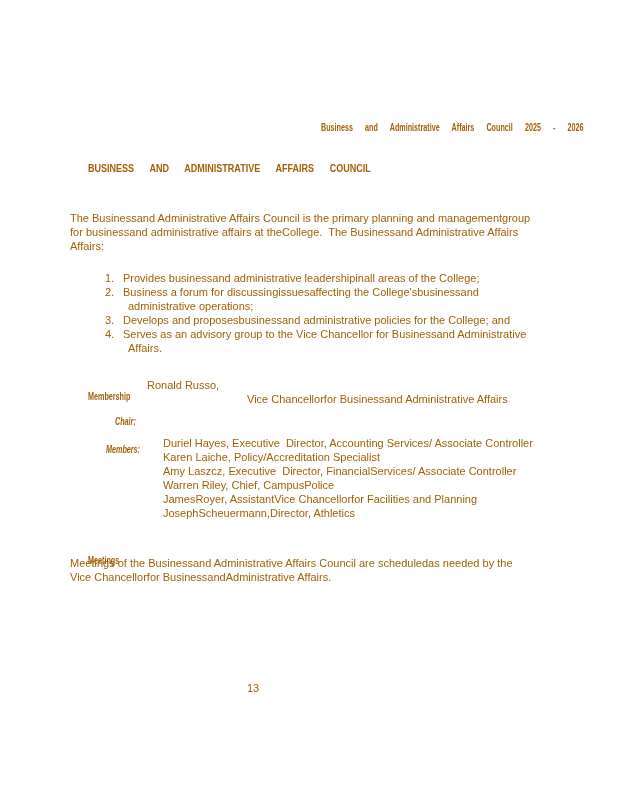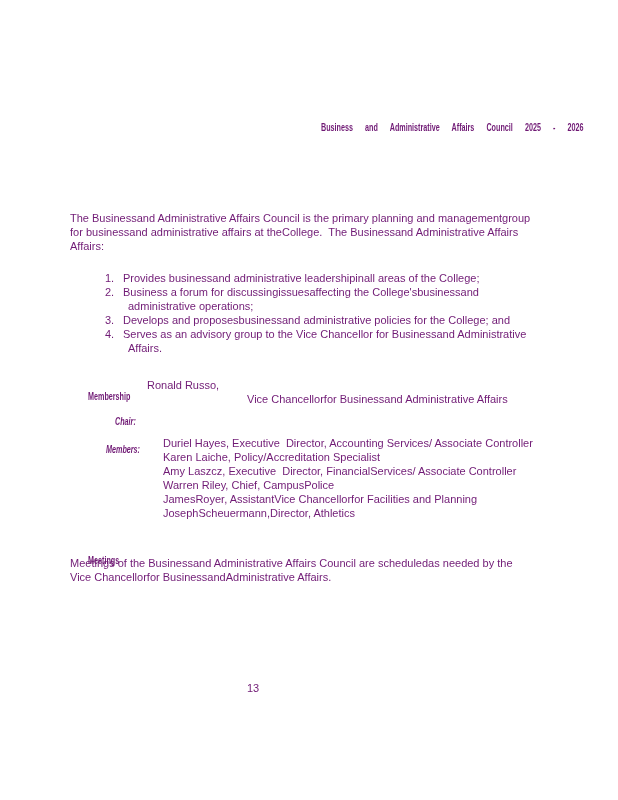--- a/index.html
+++ b/index.html
@@ -1,21 +1,21 @@
 <!DOCTYPE html>
 <html><head>
 <meta charset="utf-8">
 <style>
   html,body{margin:0;padding:0;background:#ffffff;}
   .page{
     position:relative;
     width:618px;height:800px;
     background:#ffffff;
     font-family:"Liberation Sans","DejaVu Sans",sans-serif;
-    color:#701a75;
+    color:#a16207;
     overflow:hidden;
   }
   .abs{position:absolute;white-space:pre;}
   .body-text{font-size:11px;line-height:14px;}
   .cond{
     display:inline-block;
     font-size:10px;
     font-weight:bold;
     transform:scaleX(0.72);
     transform-origin:0 50%;
@@ -39,20 +39,23 @@
 </style>
 </head>
 <body>
 
 <div class="page">
 
   <div class="abs hdr-line" style="left:303px;top:99px;">
     <span class="cond">Business and Administrative Affairs Council 2025 - 2026</span>
   </div>
 
+  <div class="abs" style="left:70px;top:140px;">
+    <span class="doc-title">BUSINESS AND ADMINISTRATIVE AFFAIRS COUNCIL</span>
+  </div>
 
 
   <div>
     <div class="abs body-text" style="left:70px;top:211px;">The Businessand Administrative Affairs Council is the primary planning and managementgroup</div>
     <div class="abs body-text" style="left:70px;top:225px;">for businessand administrative affairs at theCollege.  The Businessand Administrative Affairs</div>
     <div class="abs body-text" style="left:70px;top:239px;">Affairs:</div>
   </div>
 
   <div>
     <div>

